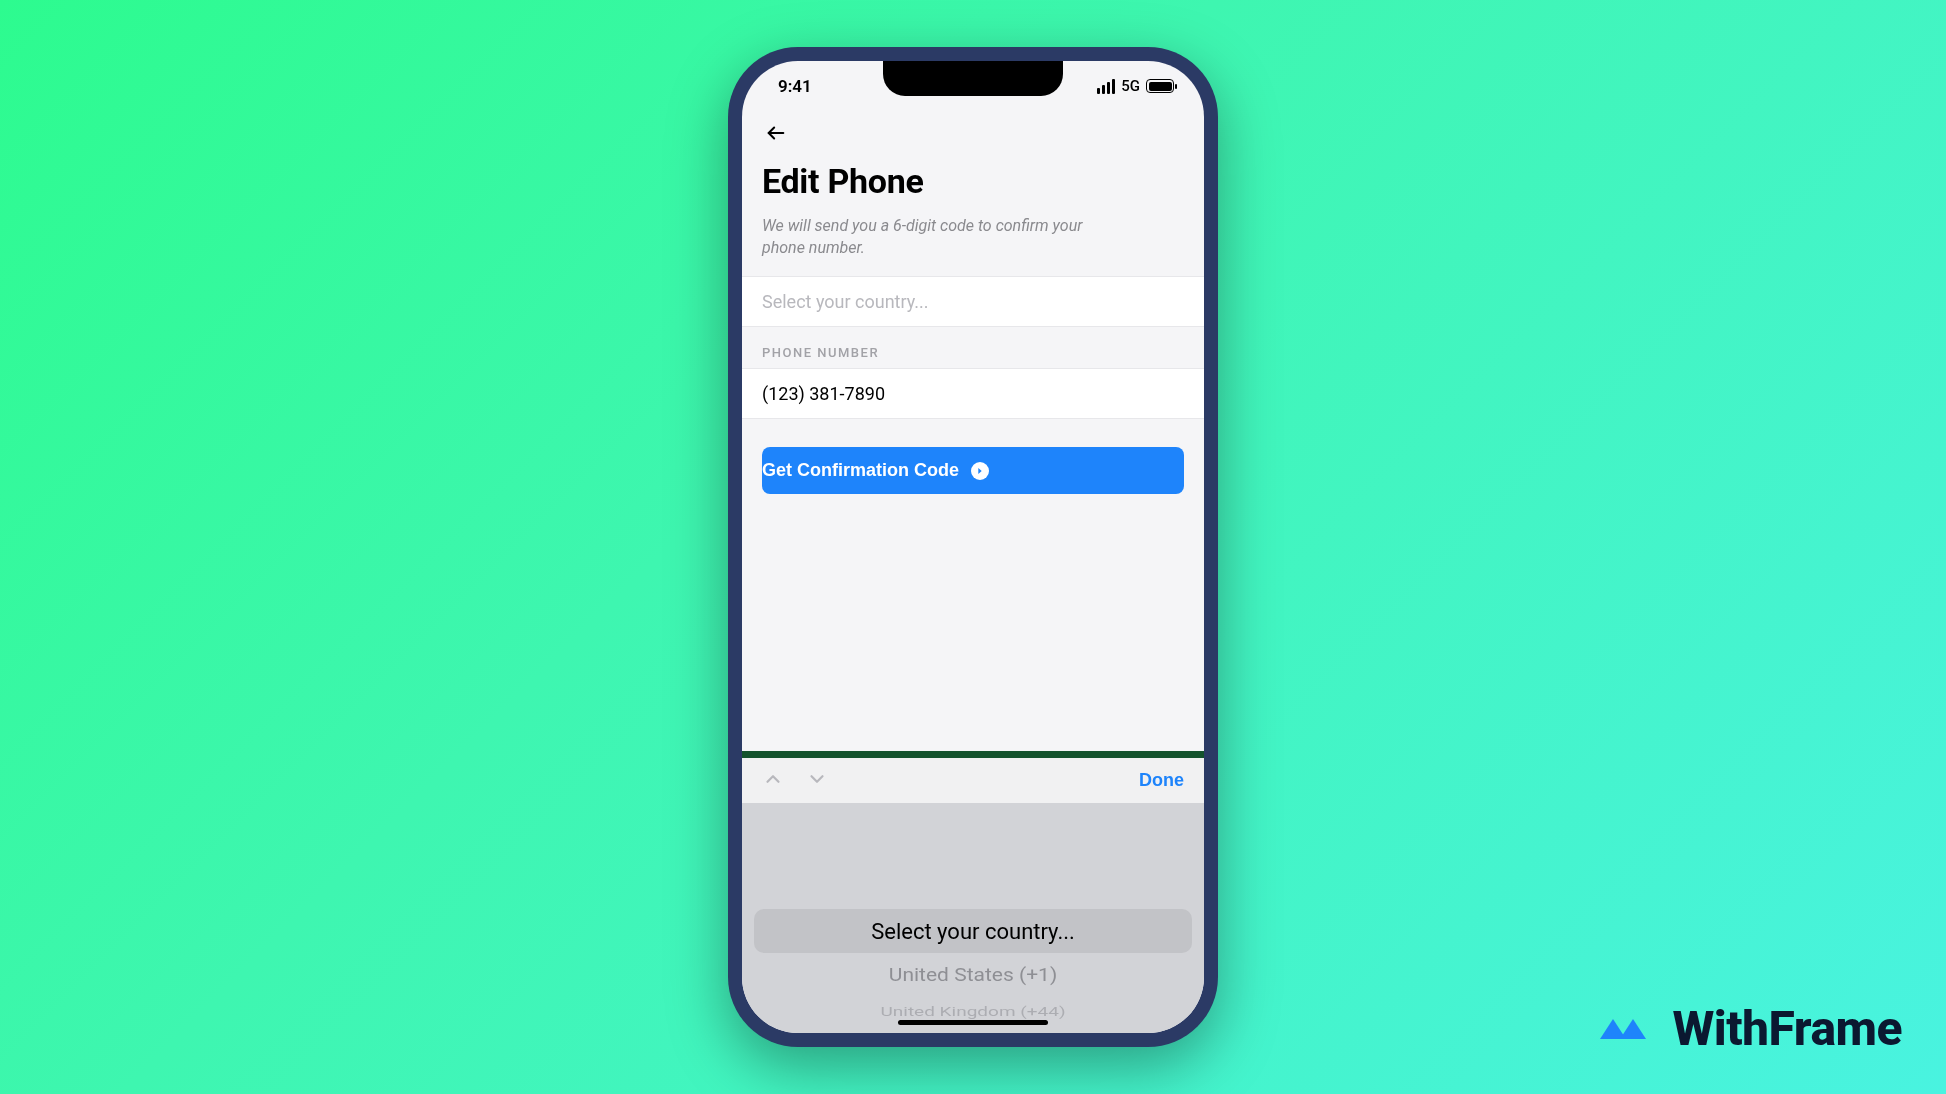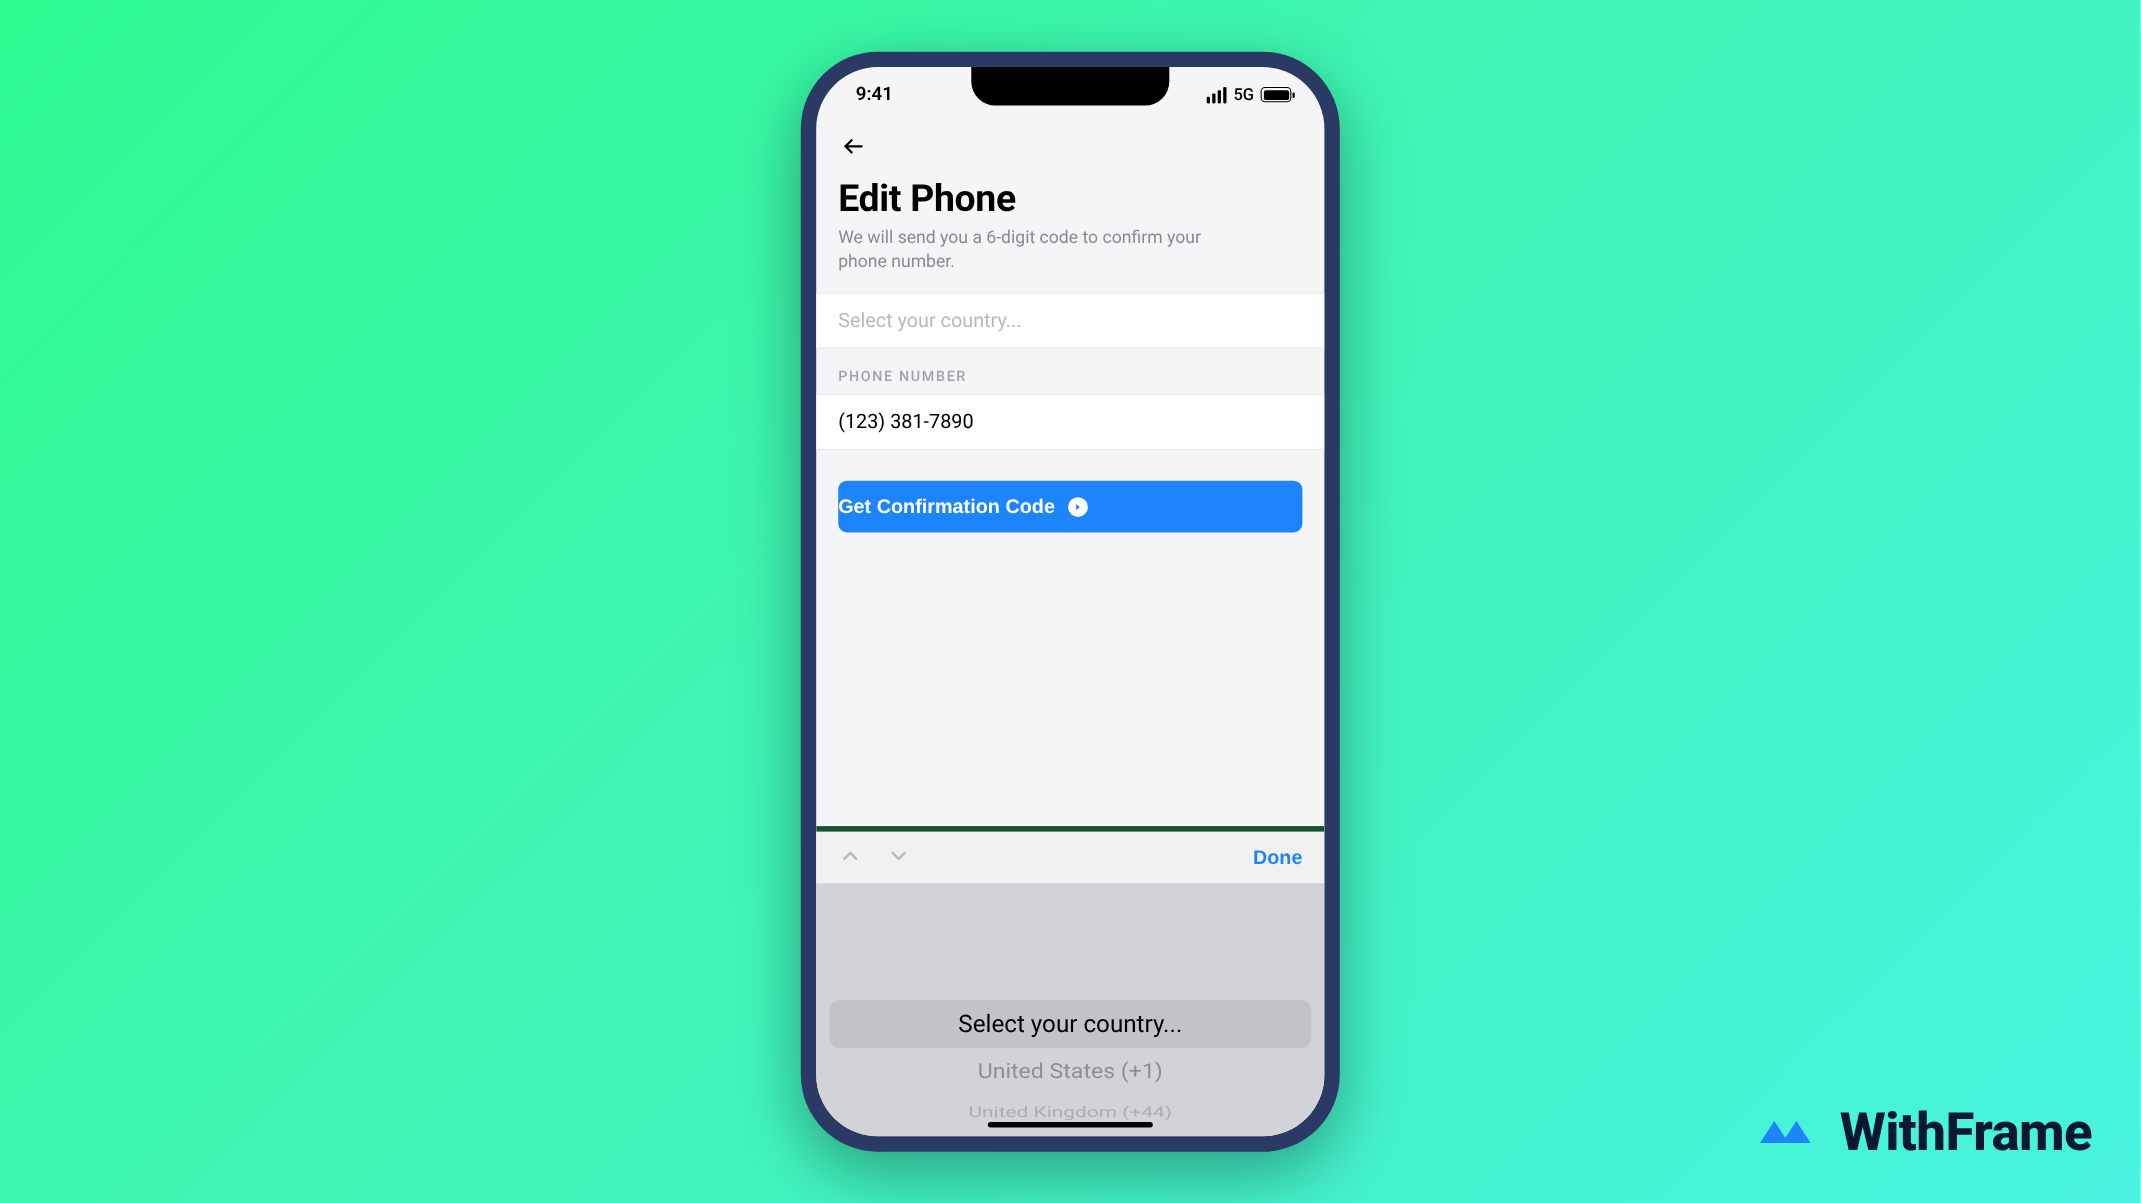--- a/index.html
+++ b/index.html
@@ -94,25 +94,26 @@
   .header {
     padding: 10px 20px 18px 20px;
   }
   .page-title {
     font-size: 34px;
     font-weight: 700;
     color: #000;
     letter-spacing: -0.3px;
   }
   .page-subtitle {
-    margin-top: 4px;
+    margin-top: 14px;
     font-size: 16px;
     color: #8a8a8e;
     line-height: 1.35;
     max-width: 360px;
+    font-style: italic;
   }
 
   
   .field-label {
     padding: 18px 20px 8px 20px;
     font-size: 13px;
     letter-spacing: 1.5px;
     color: #a2a2a7;
     font-weight: 500;
   }
@@ -145,21 +146,21 @@
     width: 18px; height: 18px; border-radius: 50%; background:#fff; display:flex; align-items:center; justify-content:center;
   }
   .cta-icon svg { fill:#1e84fb; }
 
   .spacer { flex: 1; }
 
   
   .accessory {
     height: 52px;
     background: #f1f1f2;
-    border-top: 5px solid #14532d;
+    border-top: 7px solid #14532d;
     display:flex;
     align-items:center;
     justify-content: space-between;
     padding: 0 20px;
   }
   .acc-left { display:flex; gap: 22px; color:#b8b8bd; }
   .acc-left button { background:none; border:none; color:inherit; cursor:pointer; }
   .acc-done { color:#1e84fb; font-size:18px; font-weight:600; background:none; border:none; cursor:pointer; }
 
   

